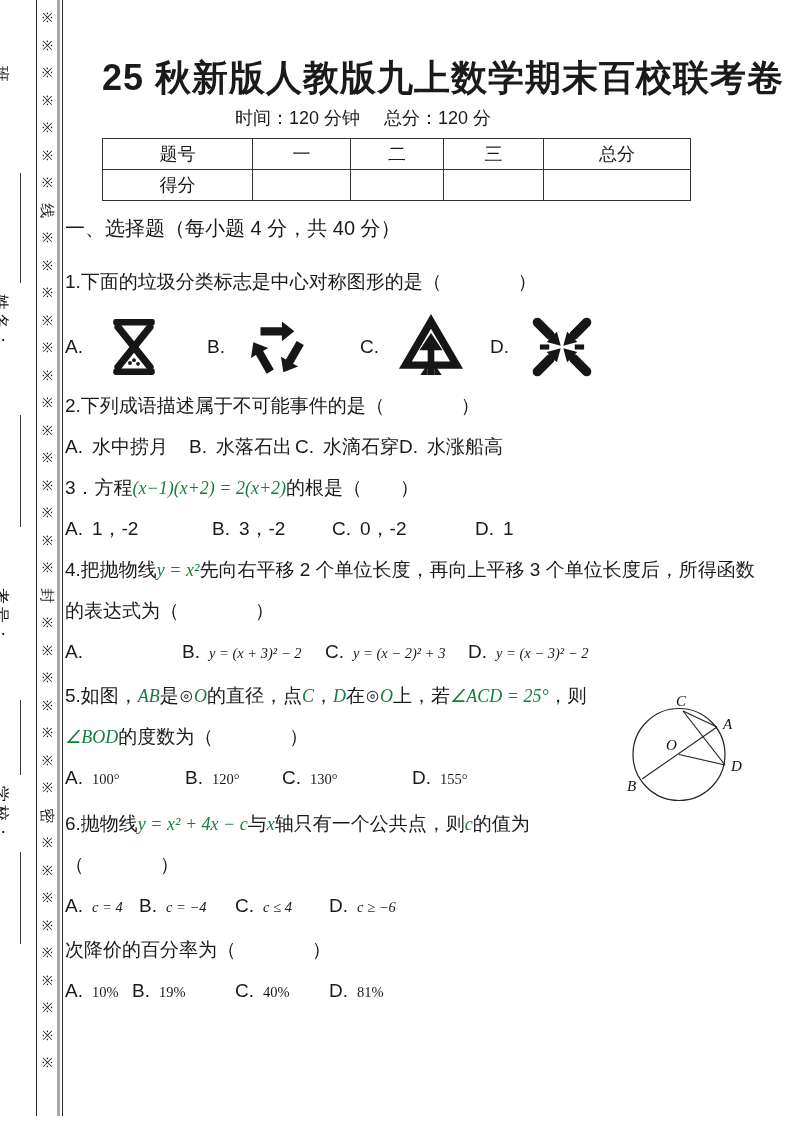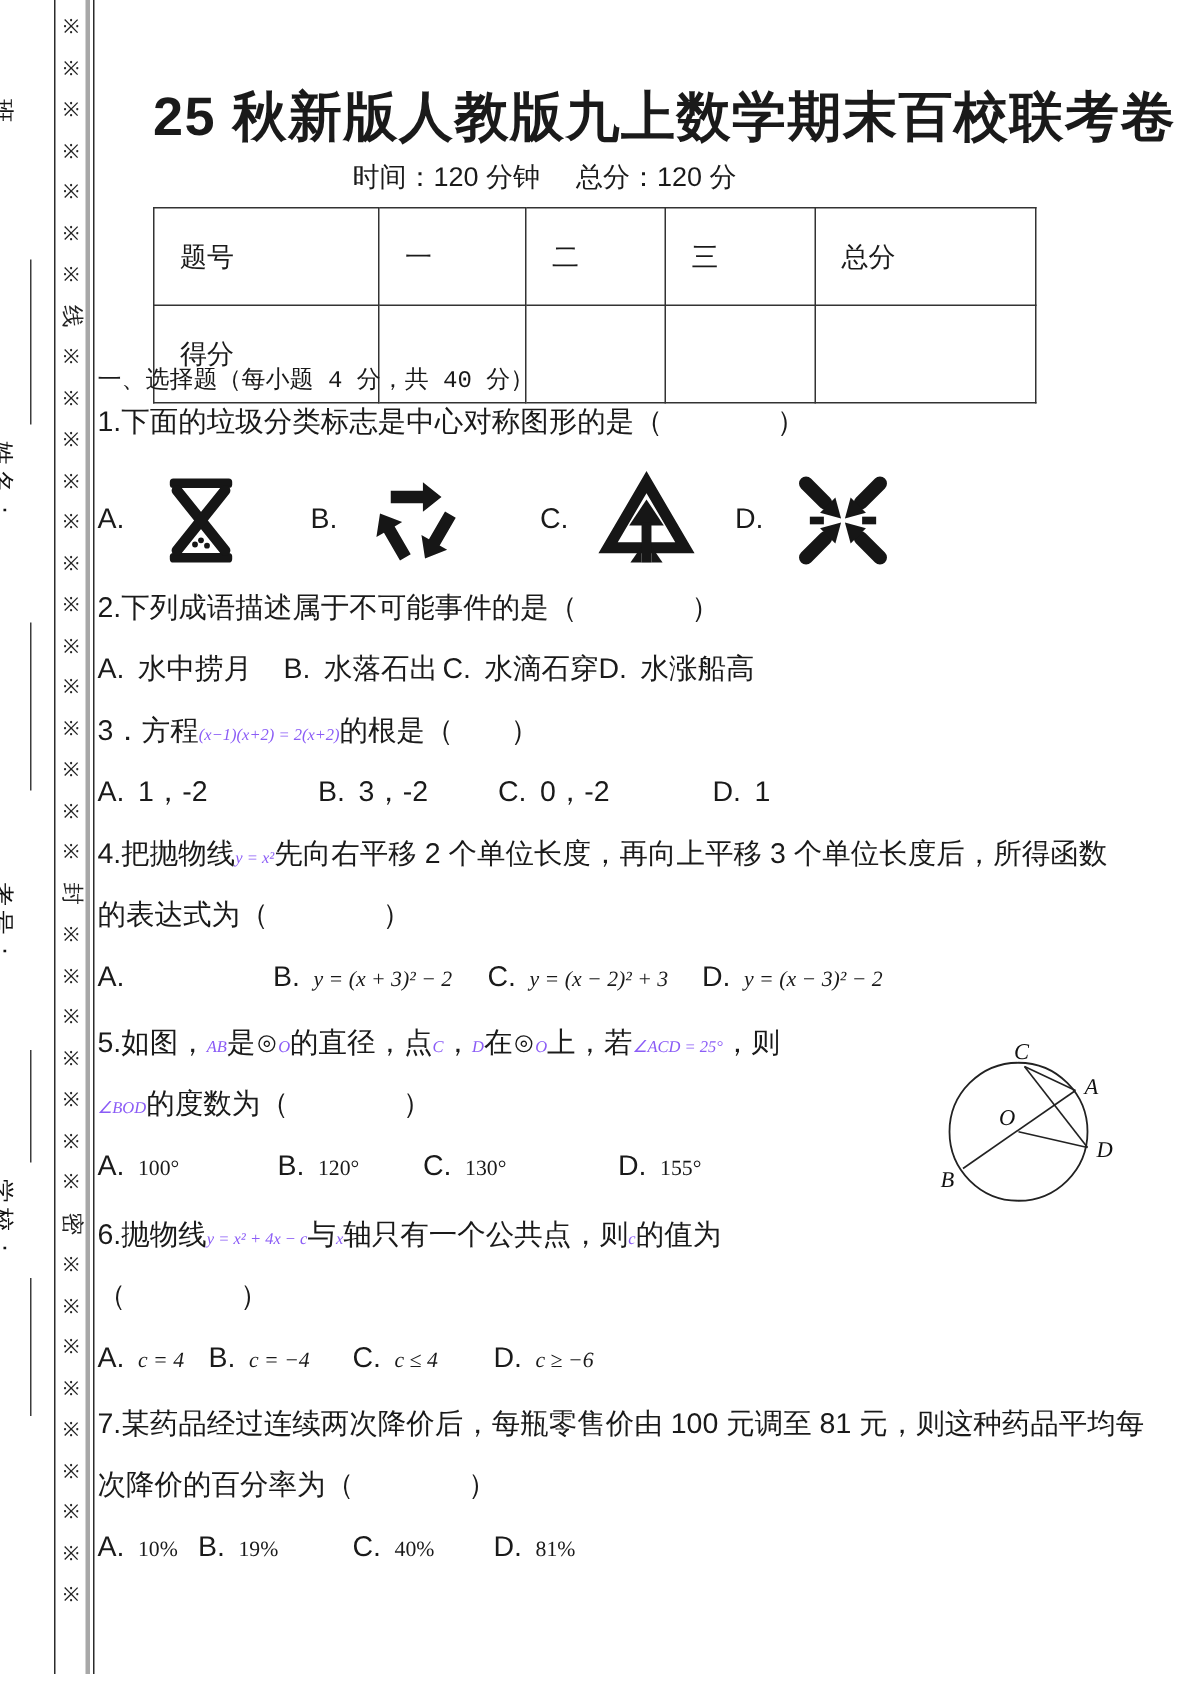--- a/index.html
+++ b/index.html
@@ -15,26 +15,26 @@
   .seal{position:absolute;left:37px;top:4px;width:21px;display:flex;flex-direction:column;
         align-items:center;font-size:13px;line-height:27.5px;color:#222;text-align:center;}
   .seal .stars{white-space:pre-line;}
   .seal .rot{display:block;transform:rotate(90deg);font-size:15px;height:27.5px;line-height:27.5px;}
 
   
   .content{position:absolute;left:62px;top:0;width:731px;height:1122px;}
   .title{position:absolute;top:54px;left:40px;font-size:36px;font-weight:bold;letter-spacing:1px;white-space:nowrap;}
   .subtitle{position:absolute;top:106px;left:173px;display:flex;gap:24px;font-size:18px;}
   table.score{position:absolute;top:138px;left:40px;border-collapse:collapse;table-layout:fixed;}
-  table.score td{border:1px solid #333;height:30px;font-size:18px;padding:17px;margin-left:32px;}
-
-  .heading{position:absolute;top:234px;left:3px;font-size:16px;line-height:41px;white-space:nowrap;font-family:Liberation Mono, monospace;}
+  table.score td{border:1px solid #333;height:30px;text-align:center;font-size:18px;padding:0;margin-left:32px;}
+
+  .heading{position:absolute;top:208px;left:3px;font-size:20px;line-height:41px;white-space:nowrap;}
   .qblock{position:absolute;left:3px;font-size:19px;line-height:41px;}
   .qline{white-space:nowrap;height:41px;}
-  .math{font-family:"Liberation Serif",serif;font-style:italic;font-size:11px;color:#8b5cf6;}
+  .math{font-family:"Liberation Serif",serif;font-style:italic;font-size:18px;color:#15803d;}
   .opts{display:flex;align-items:baseline;height:41px;}
   .opt{display:inline-flex;align-items:baseline;}
   .olabel{font-size:19px;margin-right:9px;color:#1a1a1a;}
   .oval{font-family:"Liberation Serif",serif;font-style:italic;font-size:14.5px;}
   .oval-cjk{font-size:19px;font-family:"Liberation Sans",sans-serif;font-style:normal;}
   .icon-row{position:absolute;top:298px;left:3px;display:flex;align-items:center;height:98px;}
   .icon-opt{display:flex;align-items:center;}
   .icon-opt svg{margin-left:10px;}
   .q5-diagram{position:absolute;left:550px;top:684px;}
   .dlabel{font-family:"Liberation Serif",serif;font-style:italic;font-size:15px;fill:#111;}
@@ -331,21 +331,20 @@
             <span class="oval">c ≤ 4</span>
           </span>
         <span class="opt">
             <span class="olabel">D.</span>
             <span class="oval">c ≥ −6</span>
           </span>
       </div>
     </div>
 
     <div class="qblock" style="top:929px">
-      <div class="qline">7.某药品经过连续两次降价后，每瓶零售价由 100 元调至 81 元，则这种药品平均每</div>
       <div class="qline">次降价的百分率为（　　　　）</div>
       <div class="opts">
         <span class="opt" style="width:67px">
             <span class="olabel">A.</span>
             <span class="oval" style="font-style:normal">10%</span>
           </span>
         <span class="opt" style="width:103px">
             <span class="olabel">B.</span>
             <span class="oval" style="font-style:normal">19%</span>
           </span>

